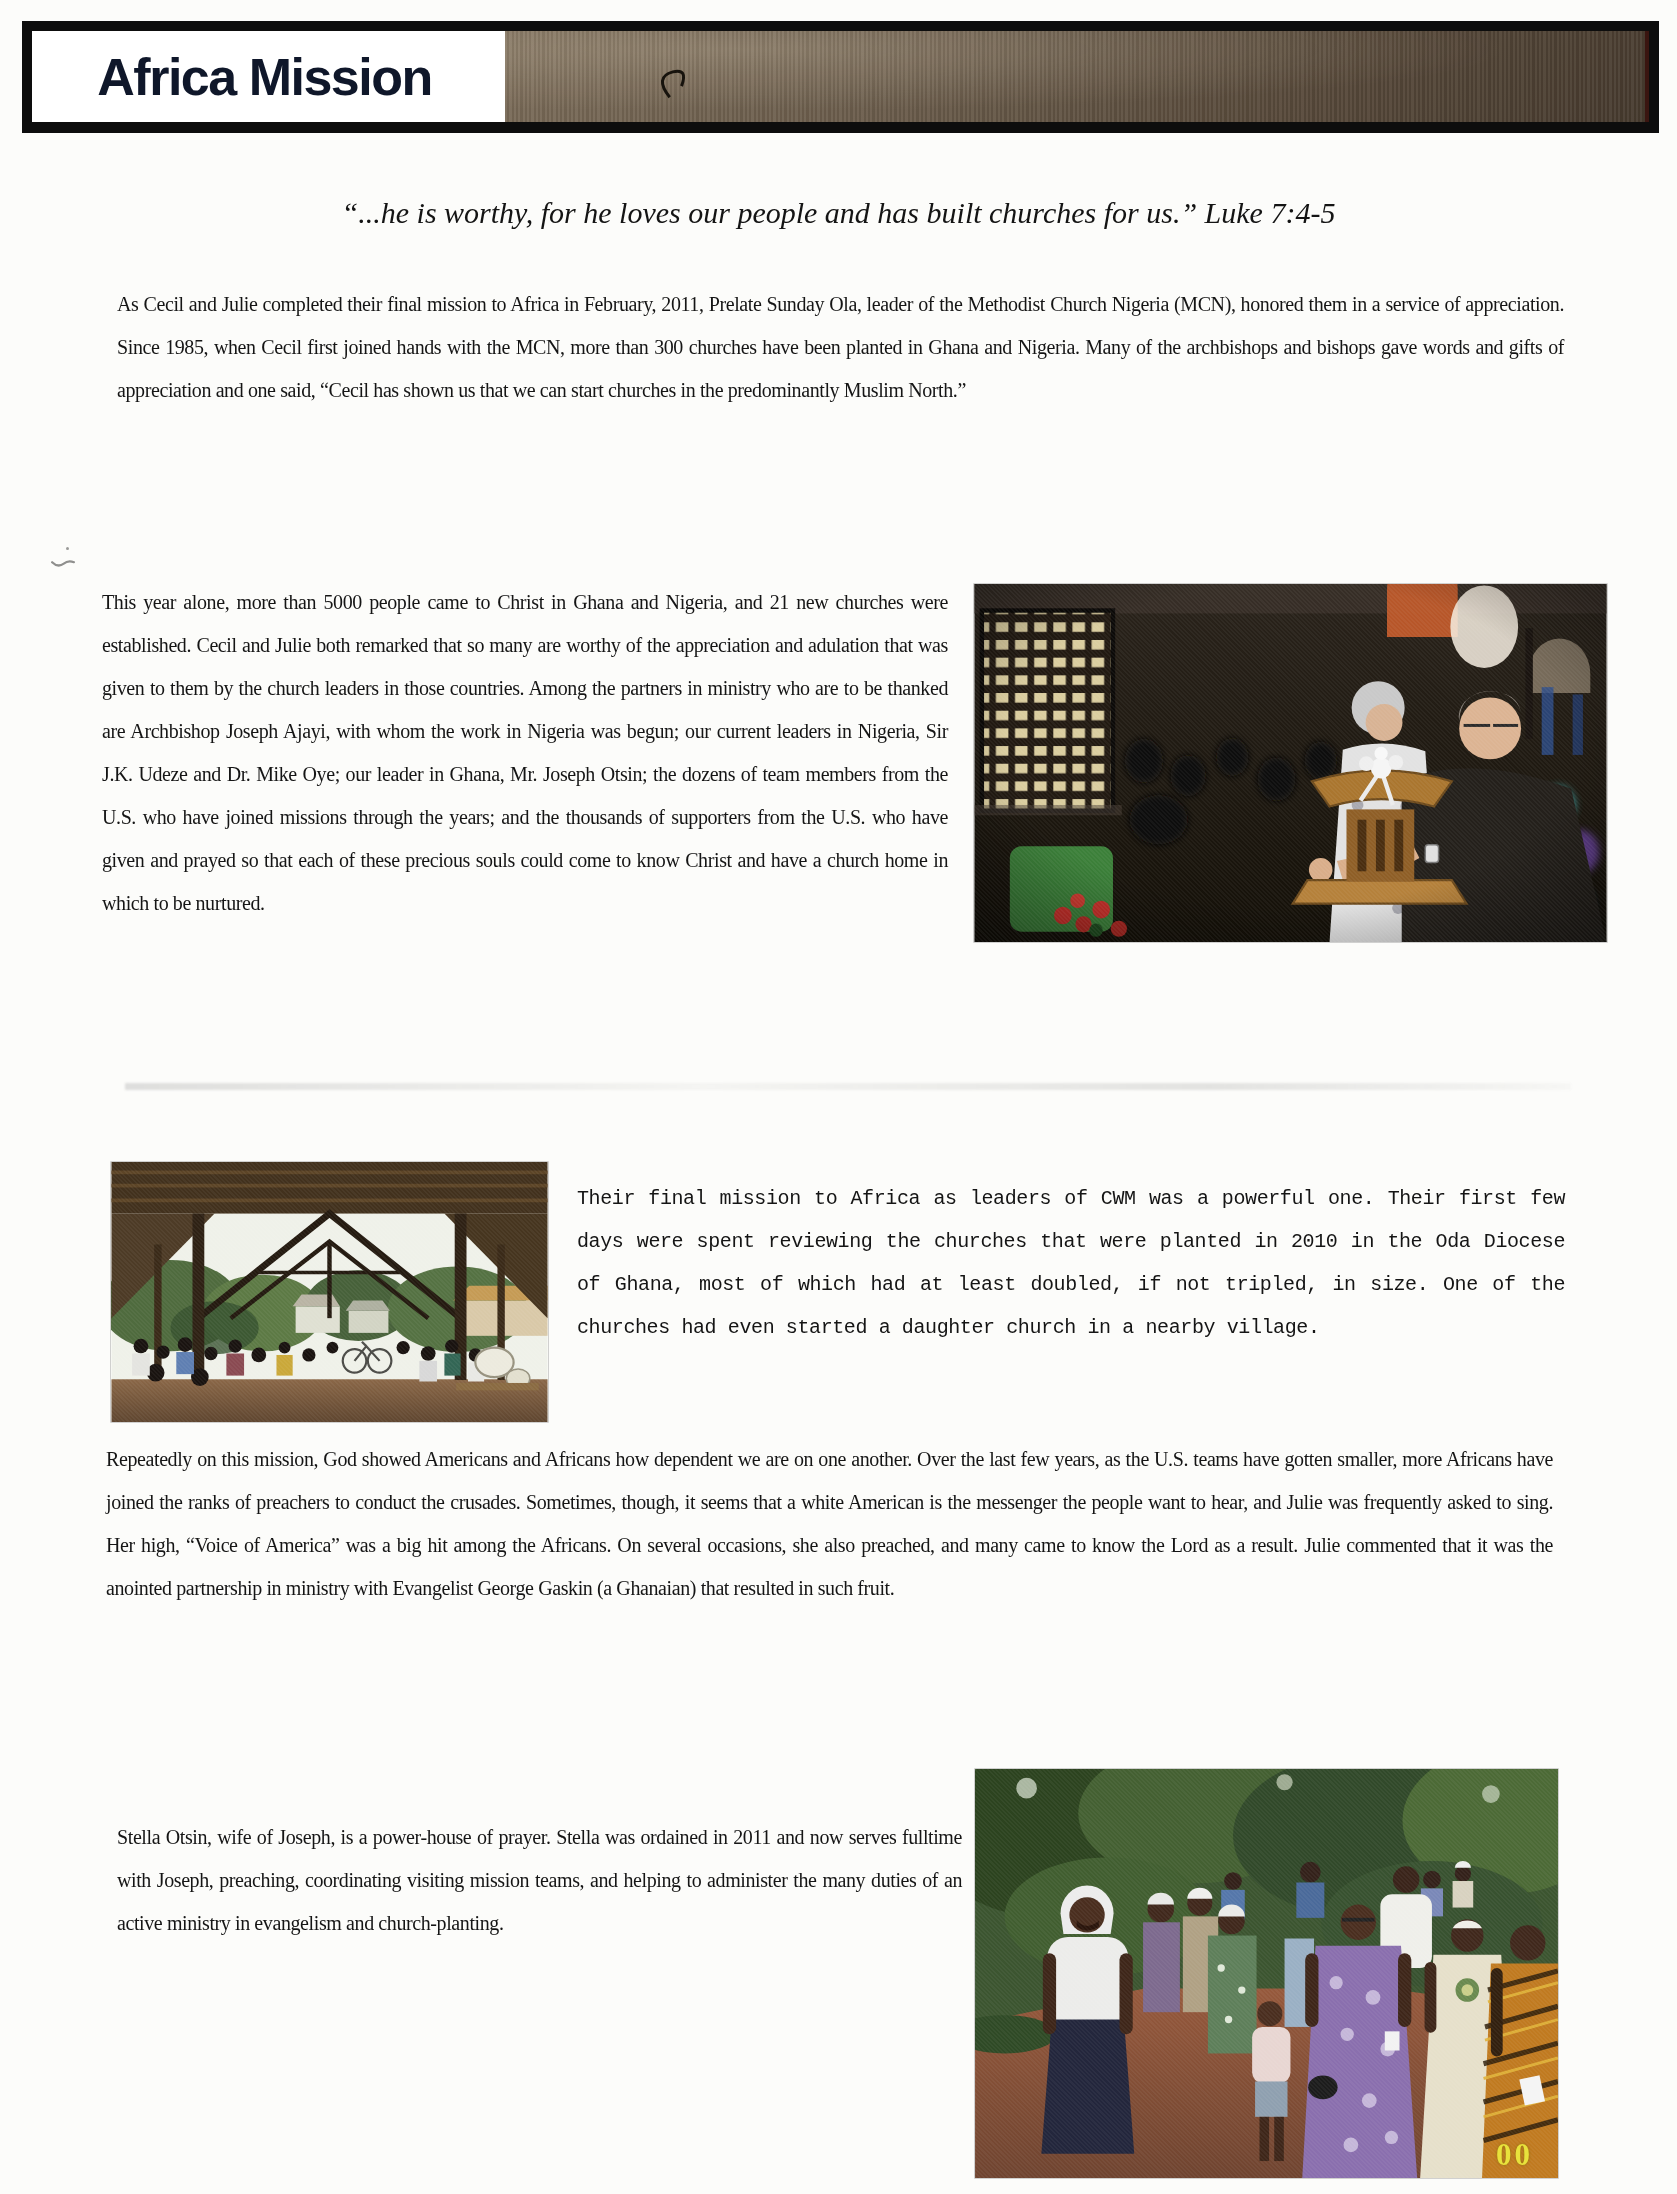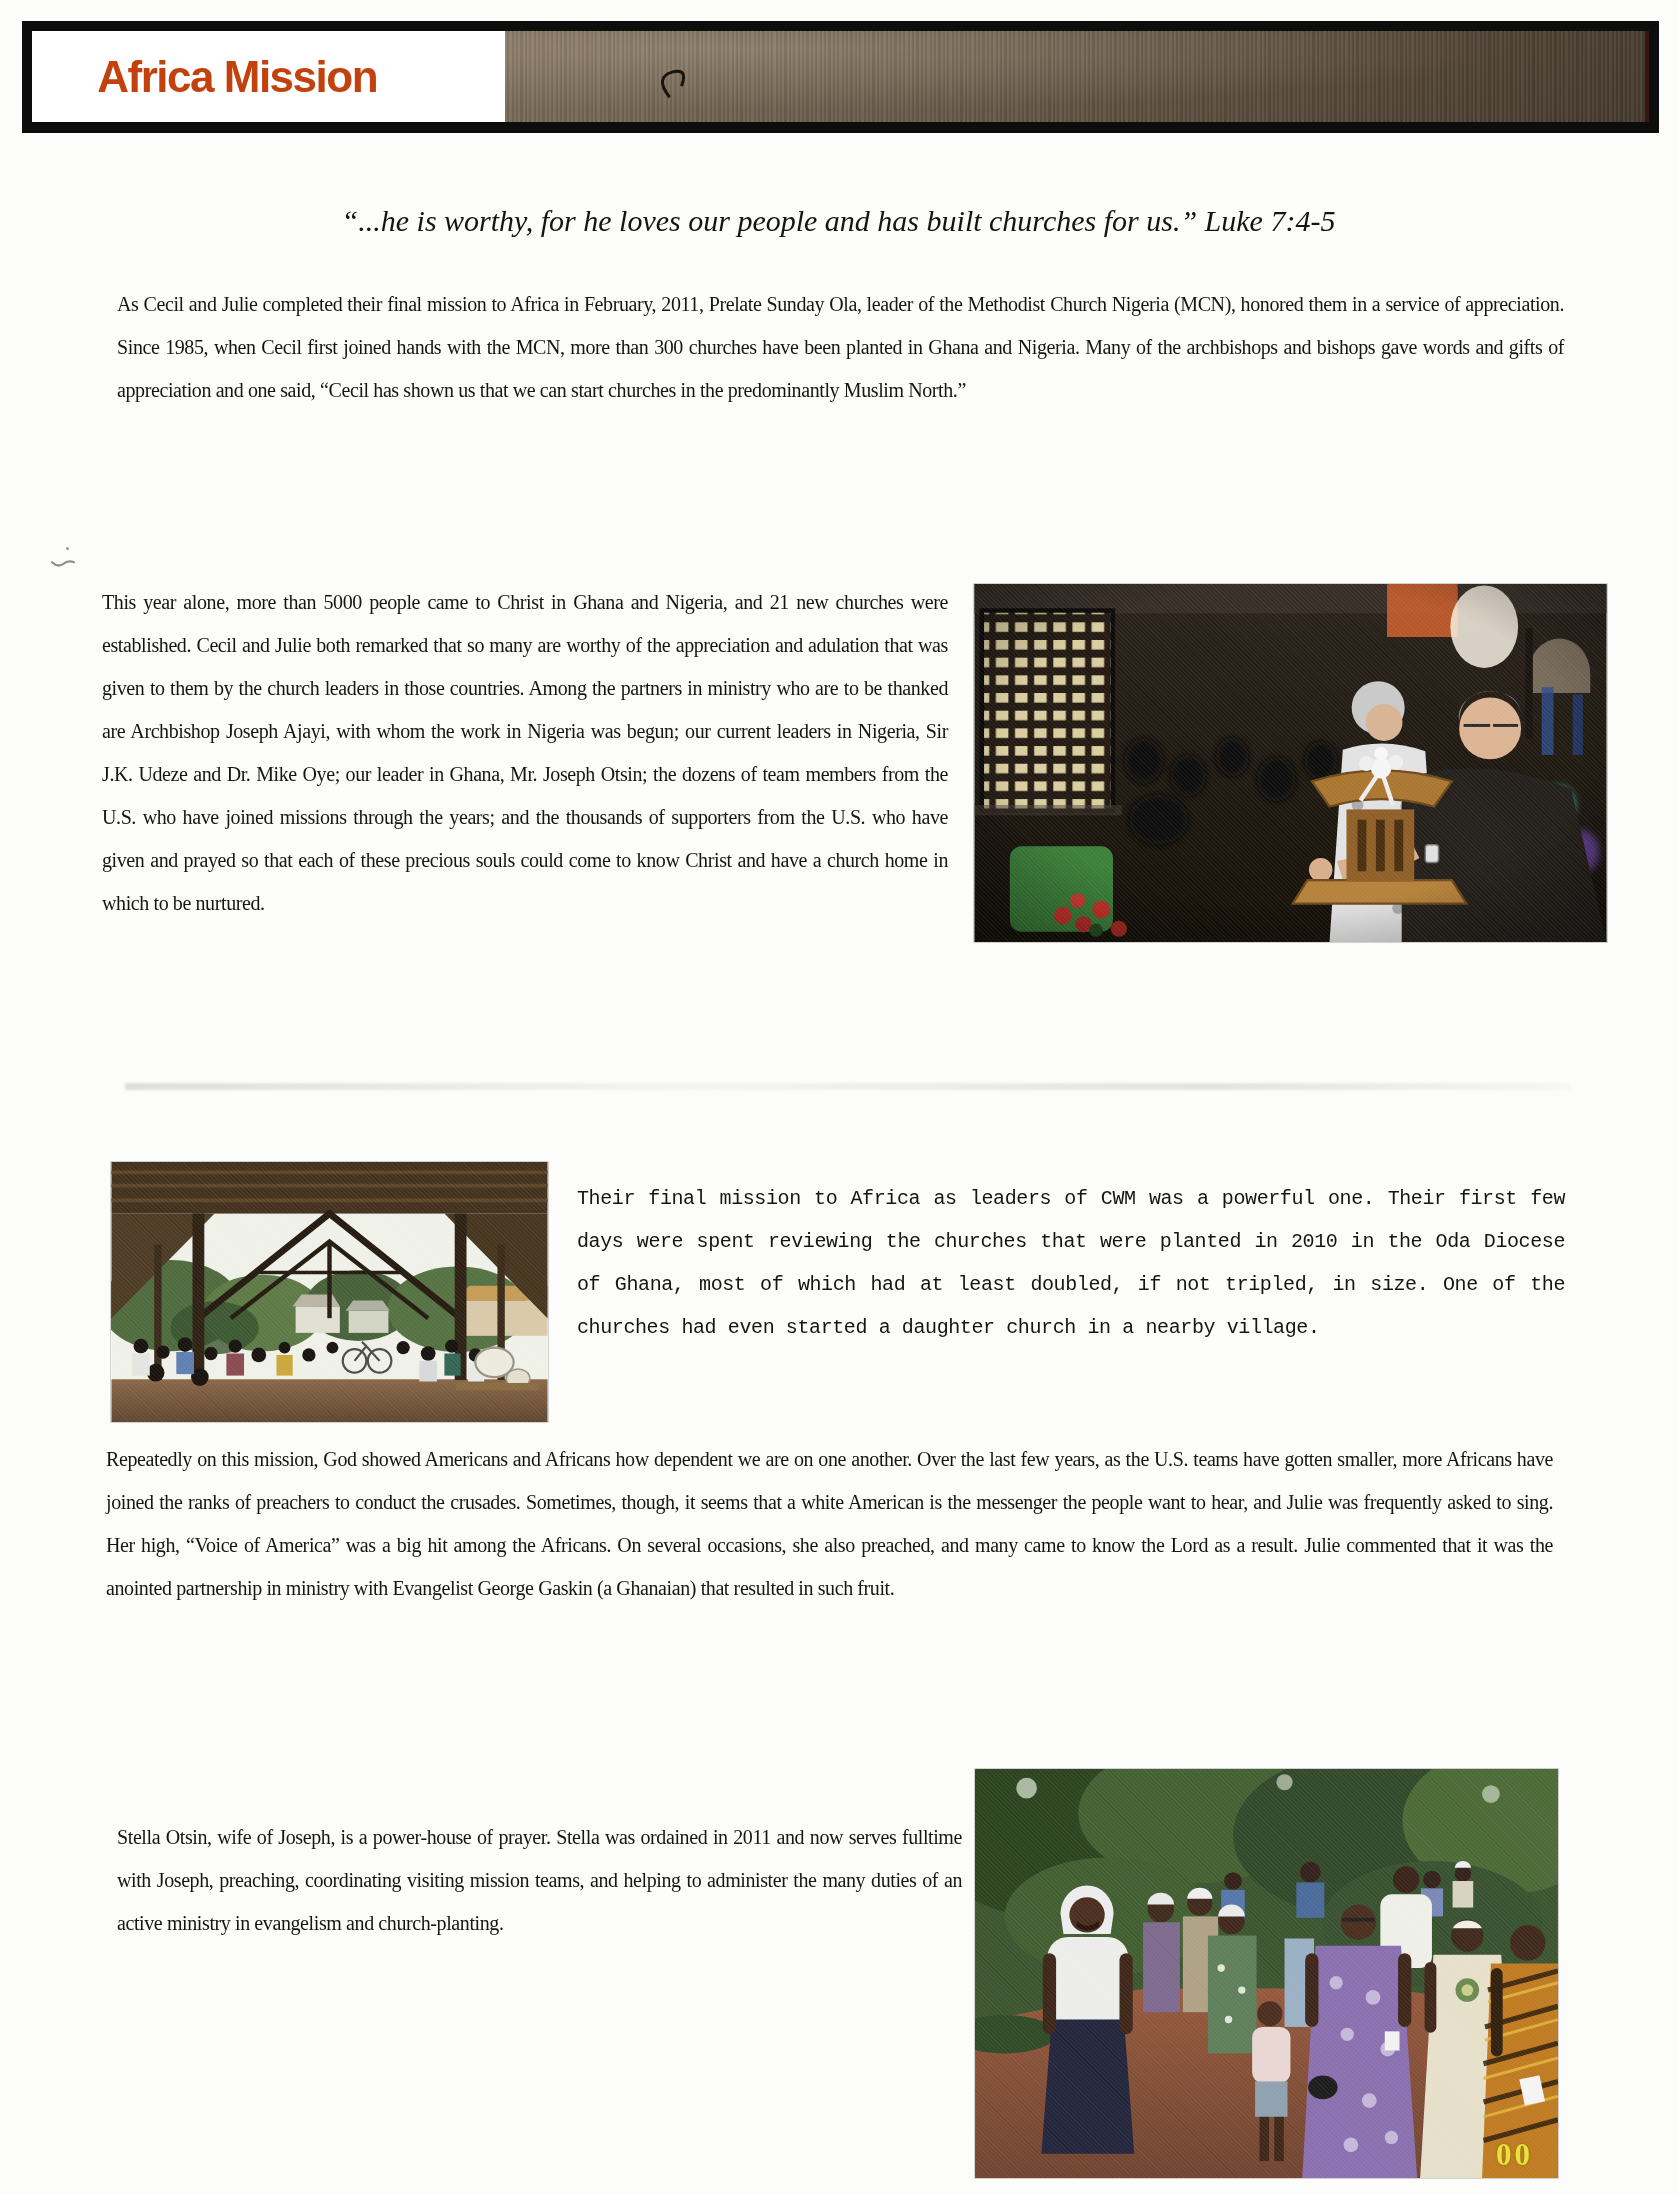--- a/index.html
+++ b/index.html
@@ -4,30 +4,30 @@
 <style>
   html,body{margin:0;padding:0;background:#e8e8e6;}
   .page{position:relative;width:1677px;height:2194px;background:#fcfcfa;overflow:hidden;
         font-family:"Liberation Serif","DejaVu Serif",serif;color:#1a1a1a;}
   
   .masthead{position:absolute;left:22px;top:20.7px;width:1637px;height:112px;
             background:#0d0d0d;box-sizing:border-box;padding:10.3px;display:flex;}
   .title-box{width:473px;background:#ffffff;display:flex;align-items:center;box-sizing:border-box;
              padding-left:65px;}
   .page-title{font-family:"Liberation Sans","DejaVu Sans",sans-serif;font-weight:bold;
-              font-size:44px;letter-spacing:-1.5px;color:#c2410c;white-space:nowrap;}
+              font-size:52px;letter-spacing:-1.5px;color:#0f172a;white-space:nowrap;}
   .brand-banner{flex:1;position:relative;overflow:hidden;
      background:
        repeating-linear-gradient(90deg,rgba(255,255,255,.05) 0 2.2px,rgba(0,0,0,.06) 2.2px 4.4px),
        radial-gradient(ellipse at 20% 20%,rgba(220,205,180,.25),rgba(0,0,0,0) 60%),
        linear-gradient(135deg,#7b6c59 0%,#6b5d4c 35%,#57493a 70%,#463a2e 100%);
      border-right:4.4px solid #3a1510;}
   .brand-banner svg{position:absolute;left:0;top:0;width:100%;height:100%;}
   
-  .quote{position:absolute;left:0;top:204px;width:1677px;text-align:center;
+  .quote{position:absolute;left:0;top:196px;width:1677px;text-align:center;
          font-style:italic;font-size:30px;color:#141414;}
   .para{position:absolute;font-size:20px;line-height:43px;letter-spacing:-0.4px;
         text-align:justify;color:#151515;}
   .p1{left:117px;top:283px;width:1447px;}
   .p2{left:102px;top:581px;width:1447px;}
   .p3{left:577px;top:1177px;width:988px;font-family:Liberation Mono, monospace;}
   .p4{left:106px;top:1438px;width:1447px;}
   .p5{left:117px;top:1816px;width:845px;}
   .spacer-r{float:right;width:601px;height:428px;}
   

